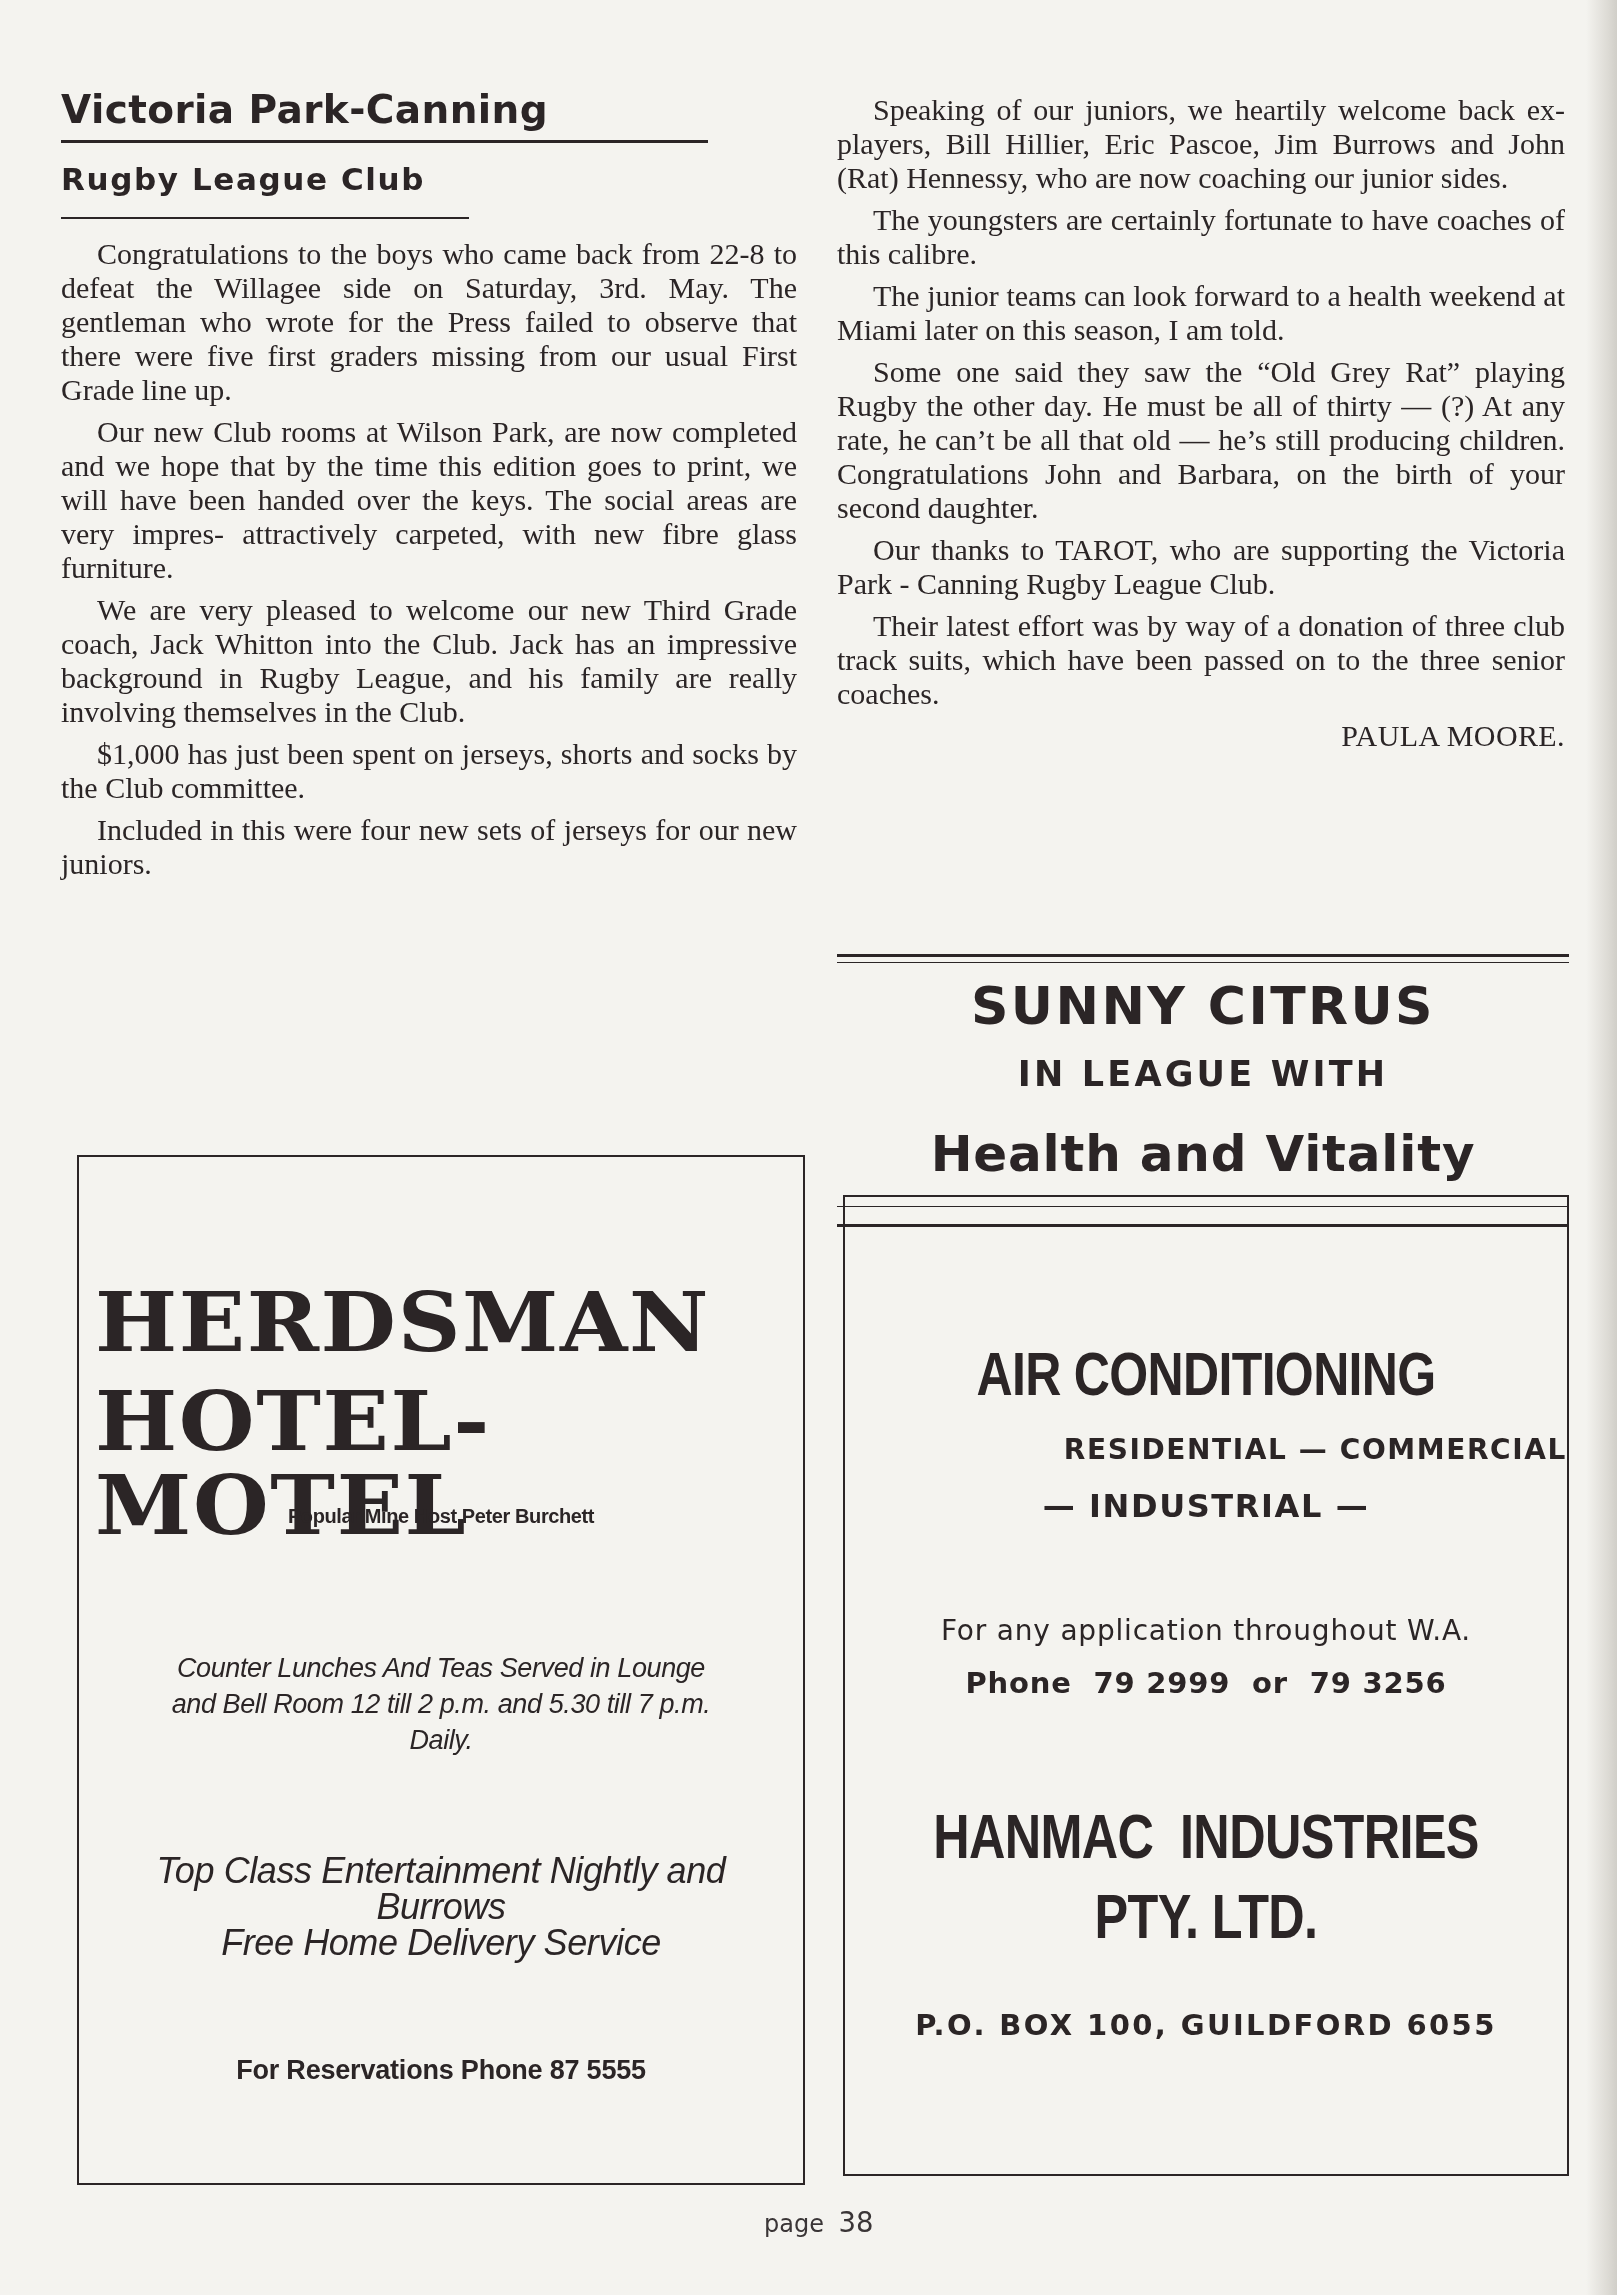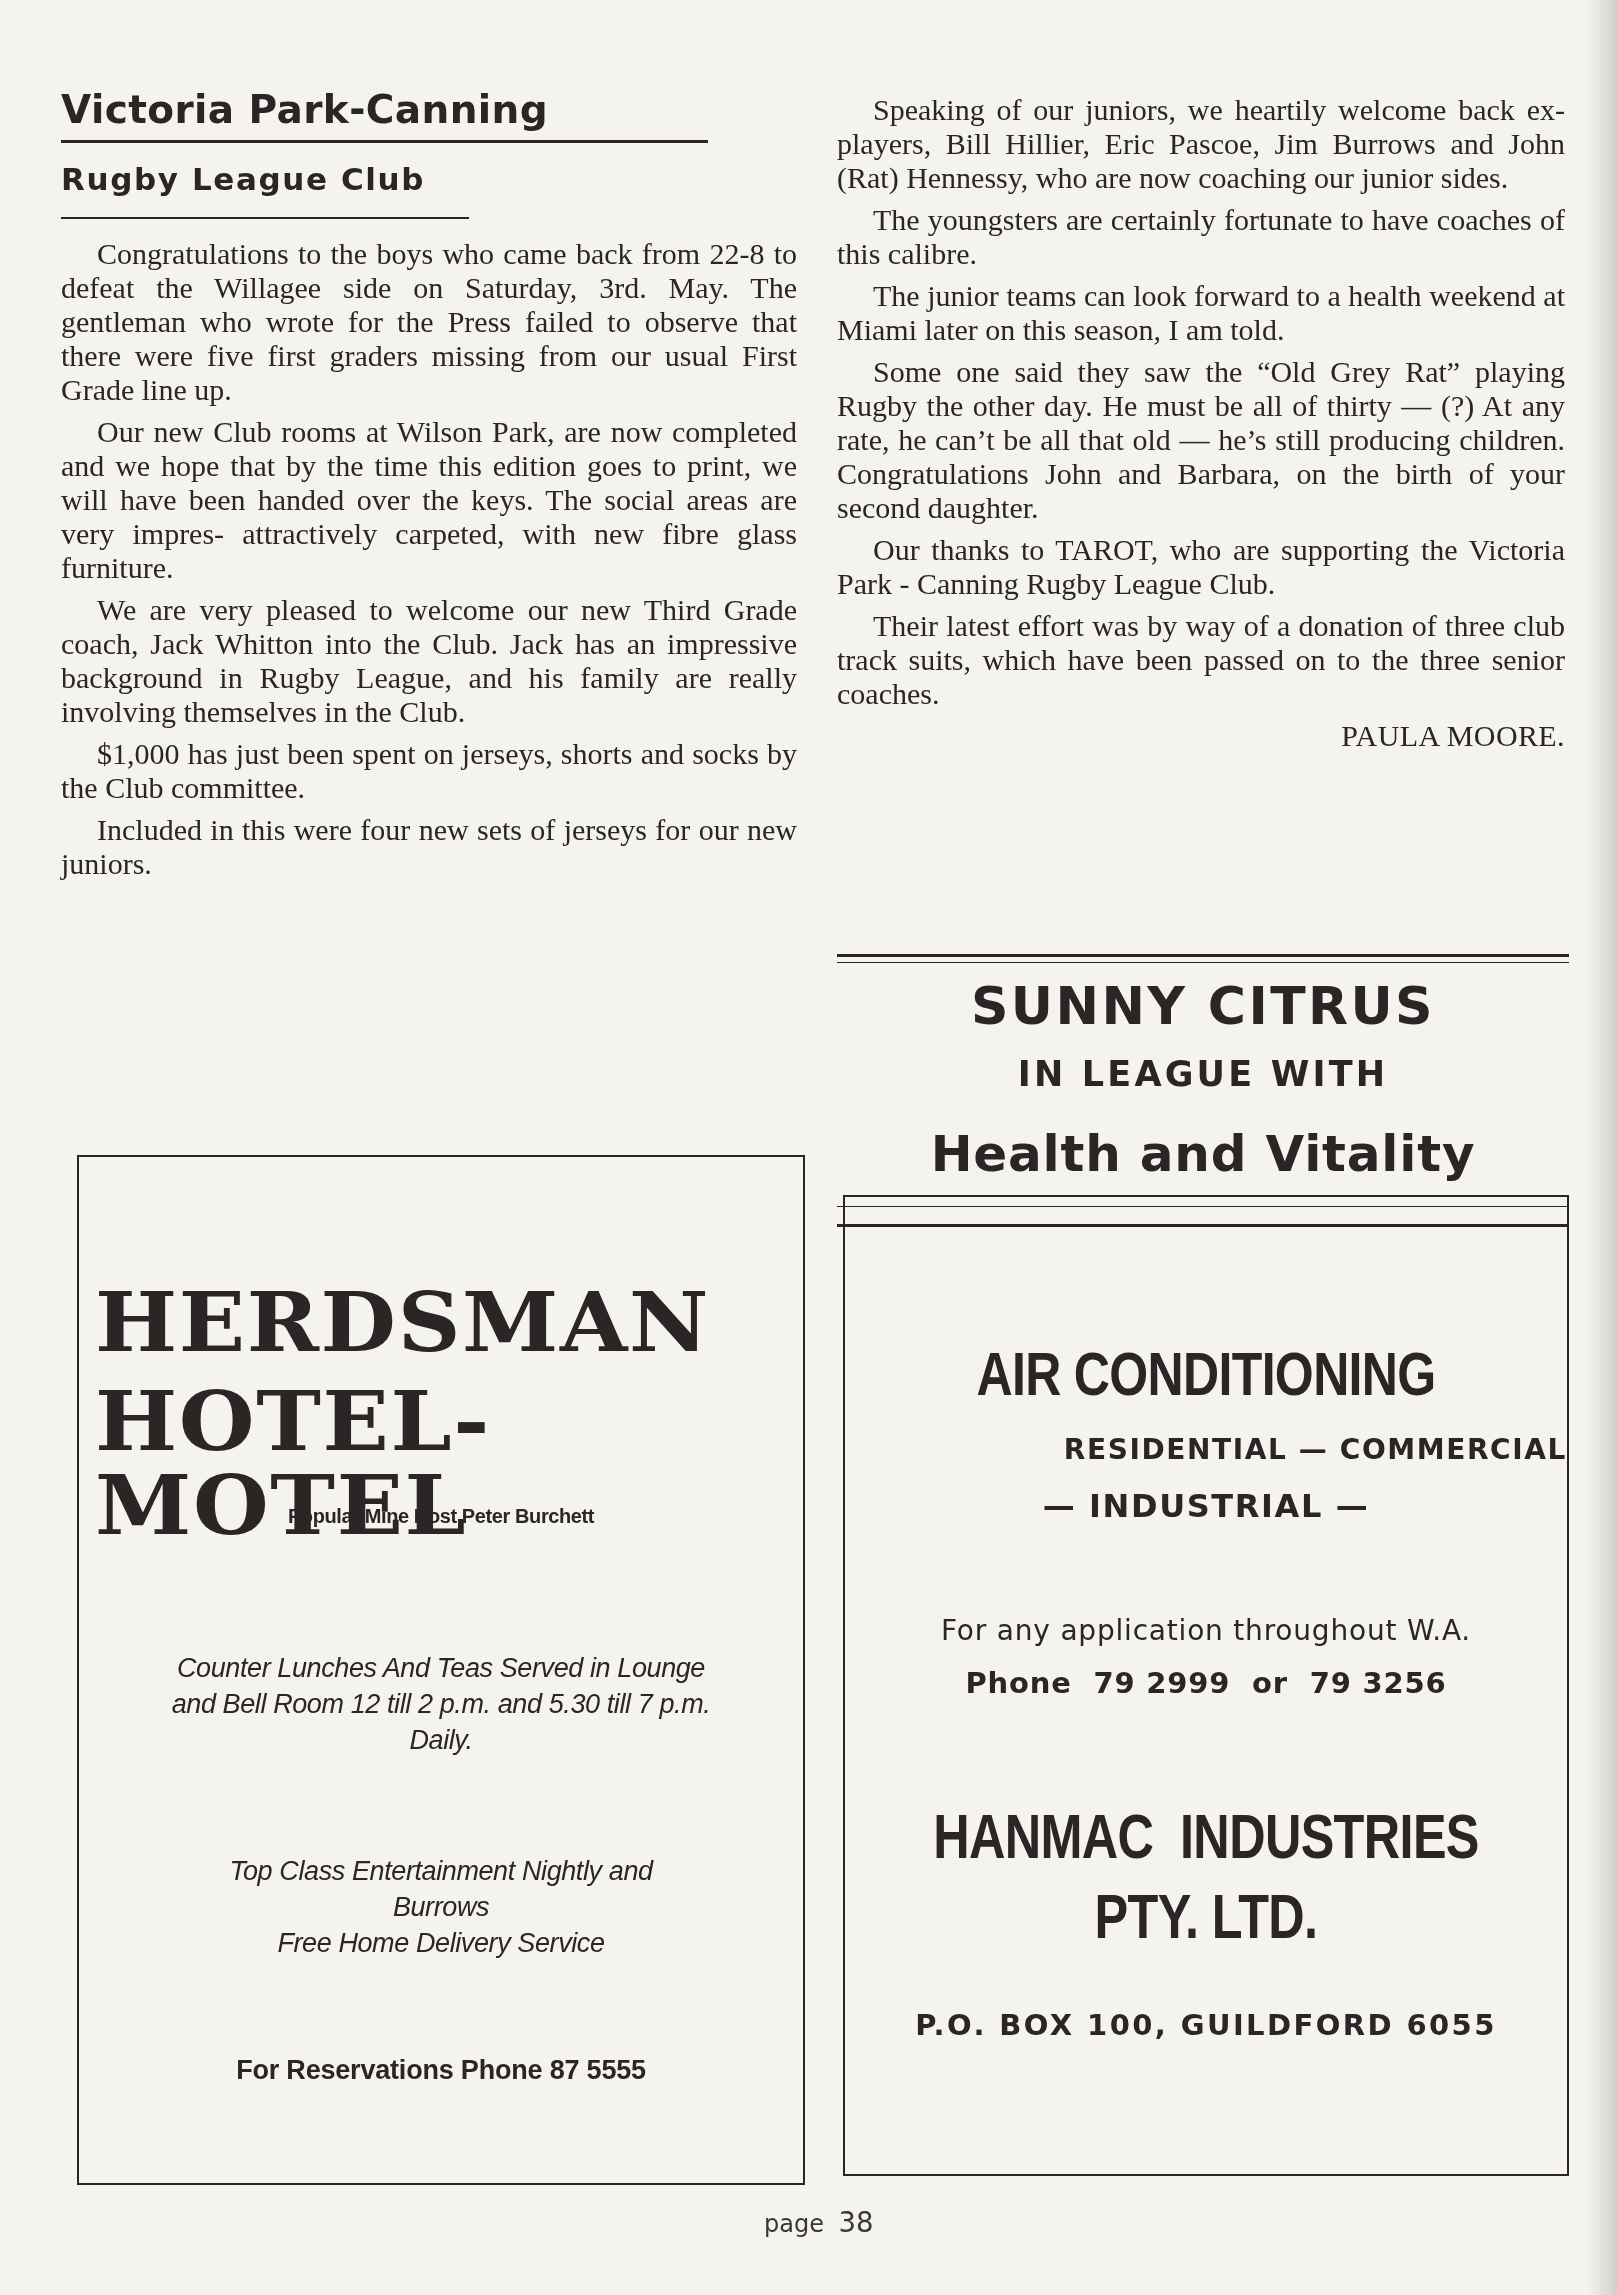--- a/index.html
+++ b/index.html
@@ -86,21 +86,21 @@
     font-size: 20px; letter-spacing: -0.4px;
   }
   .h-lunch {
     position: absolute; left: 16px; right: 16px; top: 493px;
     font-family: "Liberation Sans", sans-serif; font-style: italic;
     font-size: 27px; line-height: 36px; letter-spacing: -0.4px;
   }
   .h-ent {
     position: absolute; left: 16px; right: 16px; top: 696px;
     font-family: "Liberation Sans", sans-serif; font-style: italic;
-    font-size: 27px; line-height: 36px; letter-spacing: -0.4px;
+    font-size: 36px; line-height: 36px; letter-spacing: -0.4px;
   }
   .h-phone {
     position: absolute; left: 0; right: 0; top: 898px;
     font-family: "Liberation Sans", sans-serif; font-weight: bold;
     font-size: 27px; letter-spacing: -0.2px;
   }
 
   .a-air {
     position: absolute; left: 0; right: 0; top: 142px;
     font-family: "Liberation Sans", sans-serif; font-weight: bold;

